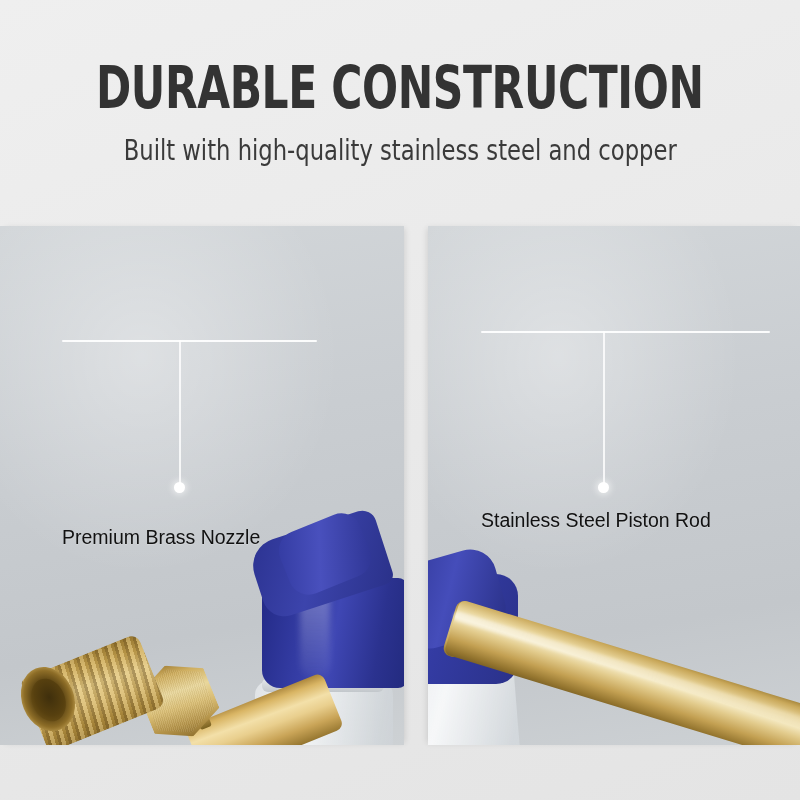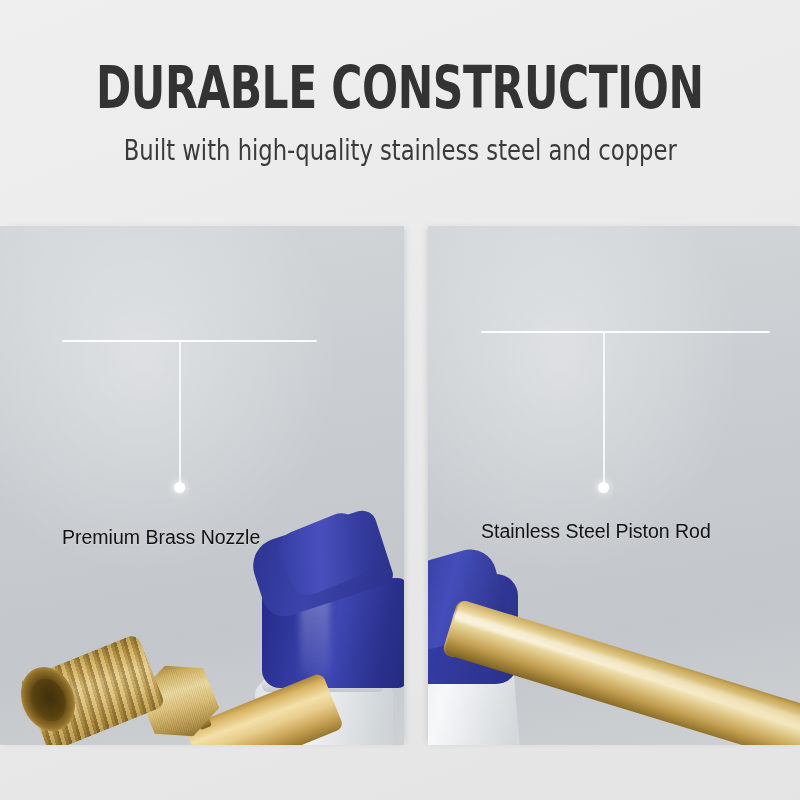--- a/index.html
+++ b/index.html
@@ -304,20 +304,20 @@
       <div class="rp-collar"></div>
       <div class="rp-rod-cap"></div>
       <div class="rp-rod"></div>
       <div class="rp-rod-sheen"></div>
 
     </div>
 
     <div class="photo-light"></div>
 
     <div class="callout">
-      <div class="callout-label" style="left:53px; top:294px;text-align:right;">Stainless Steel Piston Rod</div>
+      <div class="callout-label" style="left:53px; top:283px;text-align:right;">Stainless Steel Piston Rod</div>
       <div class="callout-rule" style="left:53px; top:105px; width:289px;"></div>
       <div class="callout-leader" style="left:175px; top:105px; height:156px;"></div>
       <div class="callout-dot" style="left:170px; top:256px;"></div>
     </div>
   </div>
 
 </div>
 
 </body></html>

